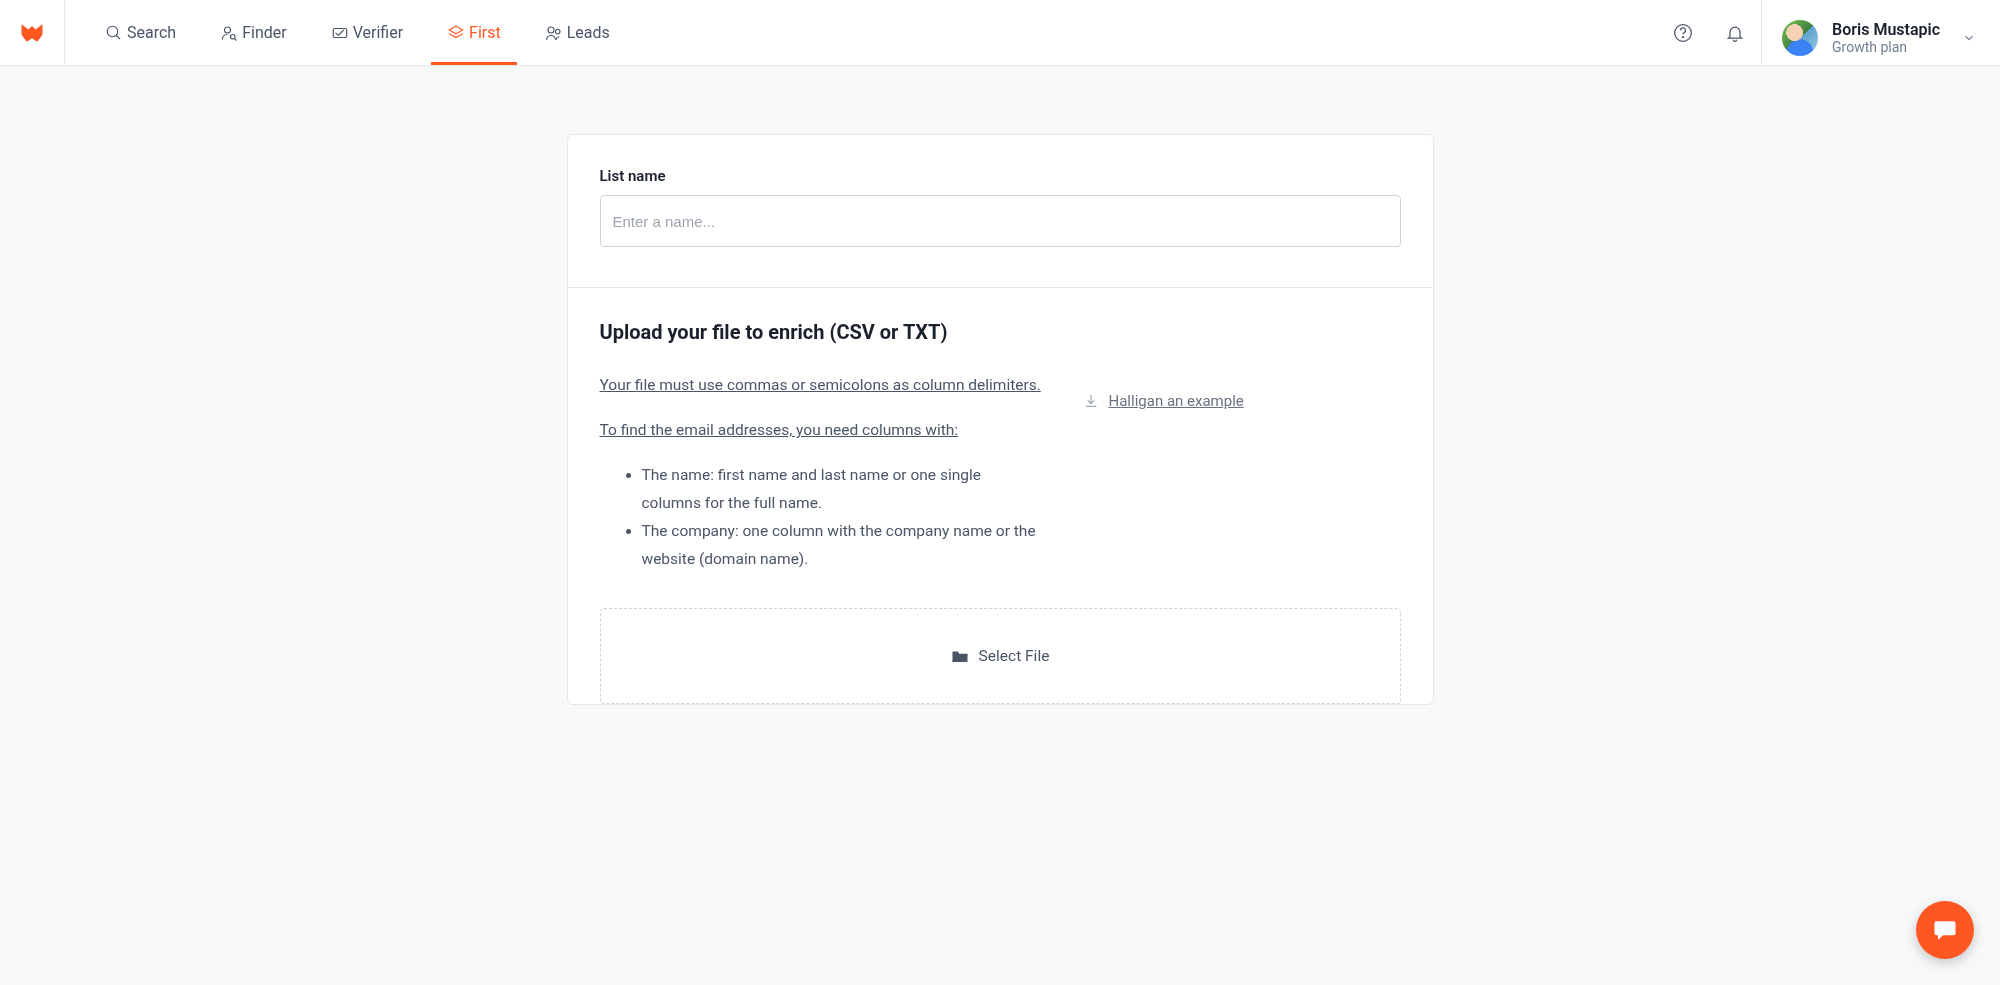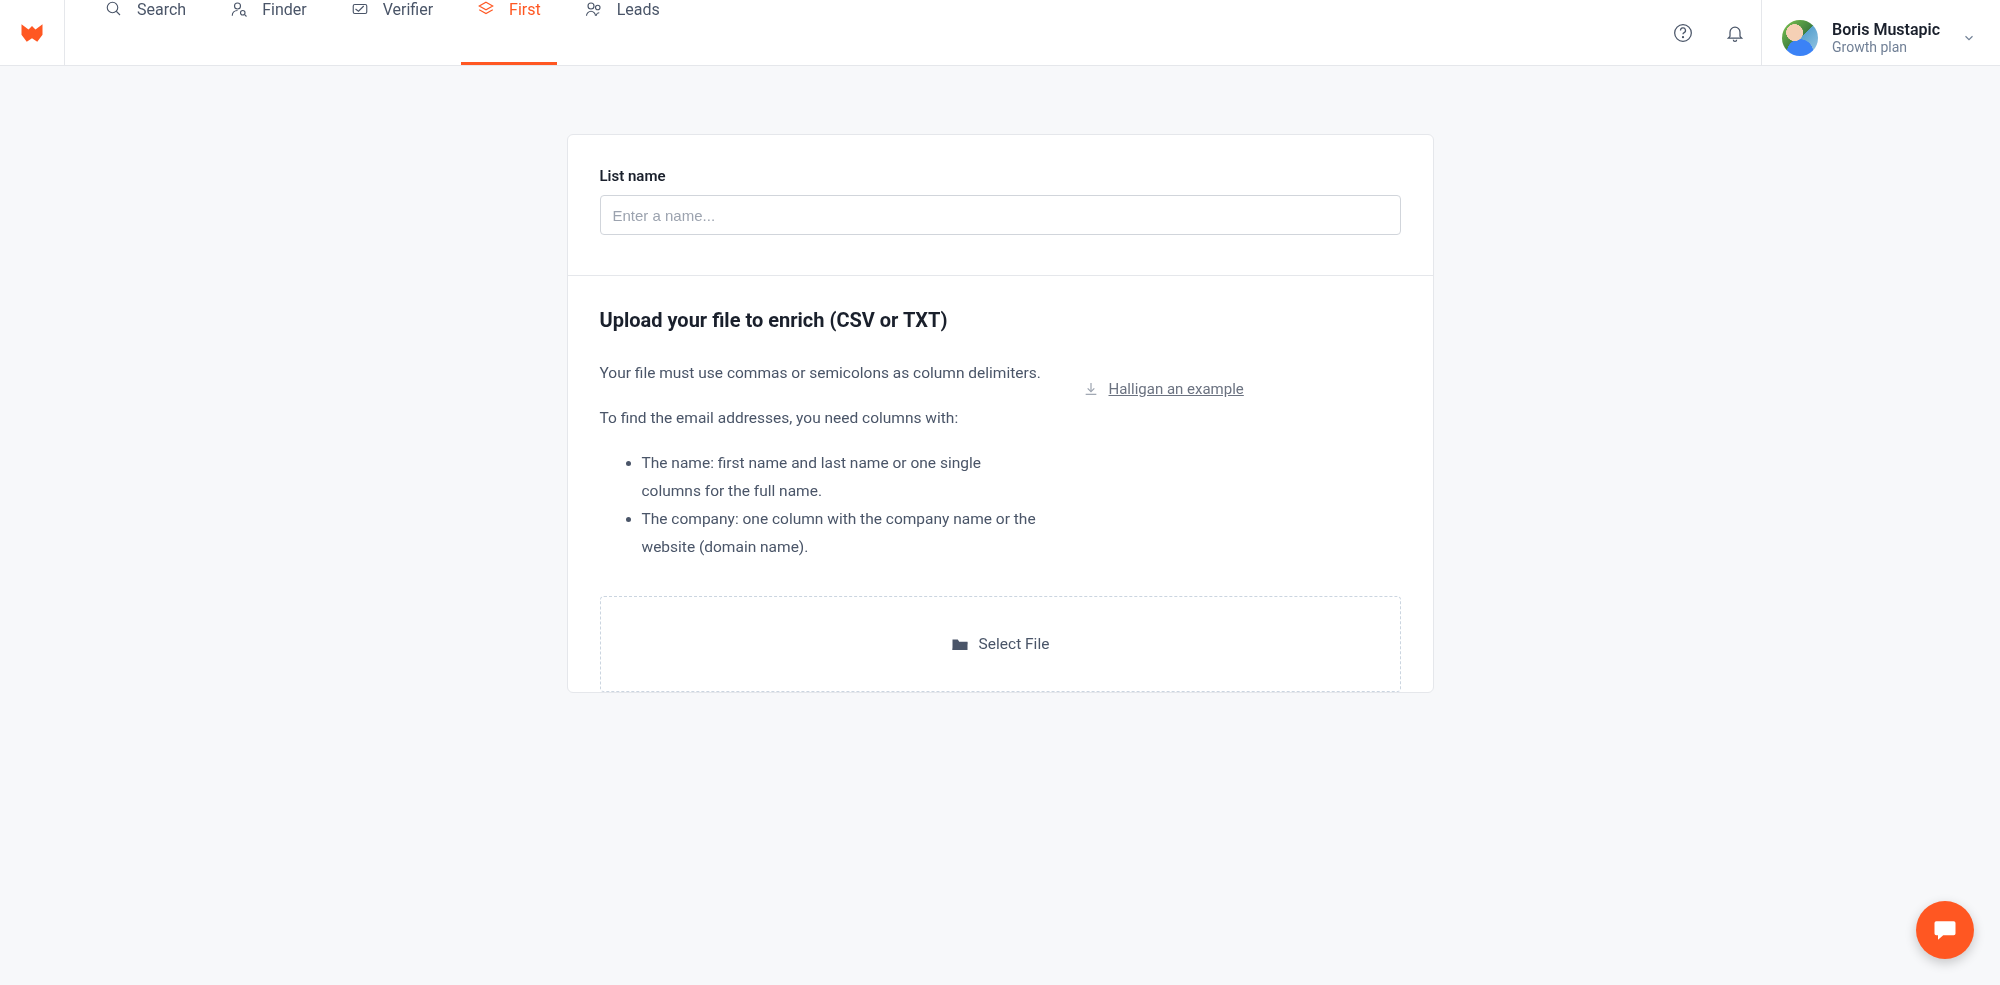--- a/index.html
+++ b/index.html
@@ -29,24 +29,24 @@
     }
     .logo-svg { width: 28px; height: 28px; fill: #ff5722; }
     
     .nav {
       display: flex;
       align-items: stretch;
       padding-left: 24px;
     }
     .nav-item {
       display: flex;
-      align-items: flex-start;
+      align-items: center;
       padding: 0 16px;
       margin-right: 12px;
-      gap: 14px;
+      gap: 4px;
       color: #4a5568;
       font-size: 16px;
       cursor: pointer;
       position: relative;
     }
     .nav-item.active {
       color: #ff5722;
     }
     .nav-item.active::after {
       content: "";
@@ -116,38 +116,38 @@
       display: flex; align-items: center; justify-content: center;
       cursor: pointer;
     }
     .back-icon { width: 18px; height: 14px; stroke: #4a5568; fill: none; stroke-width: 2; }
     .card-title { font-size: 24px; font-weight: 700; color: #1a202c; }
     
     .form-section { padding: 0 32px 40px 32px; }
     .label { font-size: 15px; font-weight: 600; color: #1a202c; display: block; margin-bottom: 10px; }
     .text-input {
       width: 100%;
-      height: 40px;
+      height: 52px;
       border: 1px solid #d1d5db;
       border-radius: 4px;
       padding: 0 12px;
       font-size: 15px;
       color: #1a202c;
     }
     .text-input::placeholder { color: #9ca3af; }
     
     .divider { height: 1px; background: #e5e7eb; }
     
     .upload-section { padding: 32px 32px 0 32px; }
     .section-title { font-size: 20px; font-weight: 700; color: #1a202c; margin-bottom: 28px; }
     
     .two-col { display: flex; gap: 40px; }
     .col-left { flex: 1; }
     .col-right { width: 318px; flex-shrink: 0; }
-    .instr { font-size: 15.5px; line-height: 1.75; color: #4a5568; margin-bottom: 18px; }
+    .instr { font-size: 15.5px; line-height: 1.75; color: #4a5568; margin-bottom: 18px; text-decoration: underline; }
     .instr-list { list-style: disc; padding-left: 42px; margin-top: 4px;}
     .instr-list li { font-size: 15.5px; line-height: 1.8; color: #4a5568; padding-left: 0; }
     
     .code-block {
       background: #f9fafb;
       border-left: 14px solid #e5e7eb;
       padding: 6px 6px;
       font-family: "SFMono-Regular", Consolas, "Liberation Mono", Menlo, monospace;
       font-size: 17px;
       line-height: 1.35;

